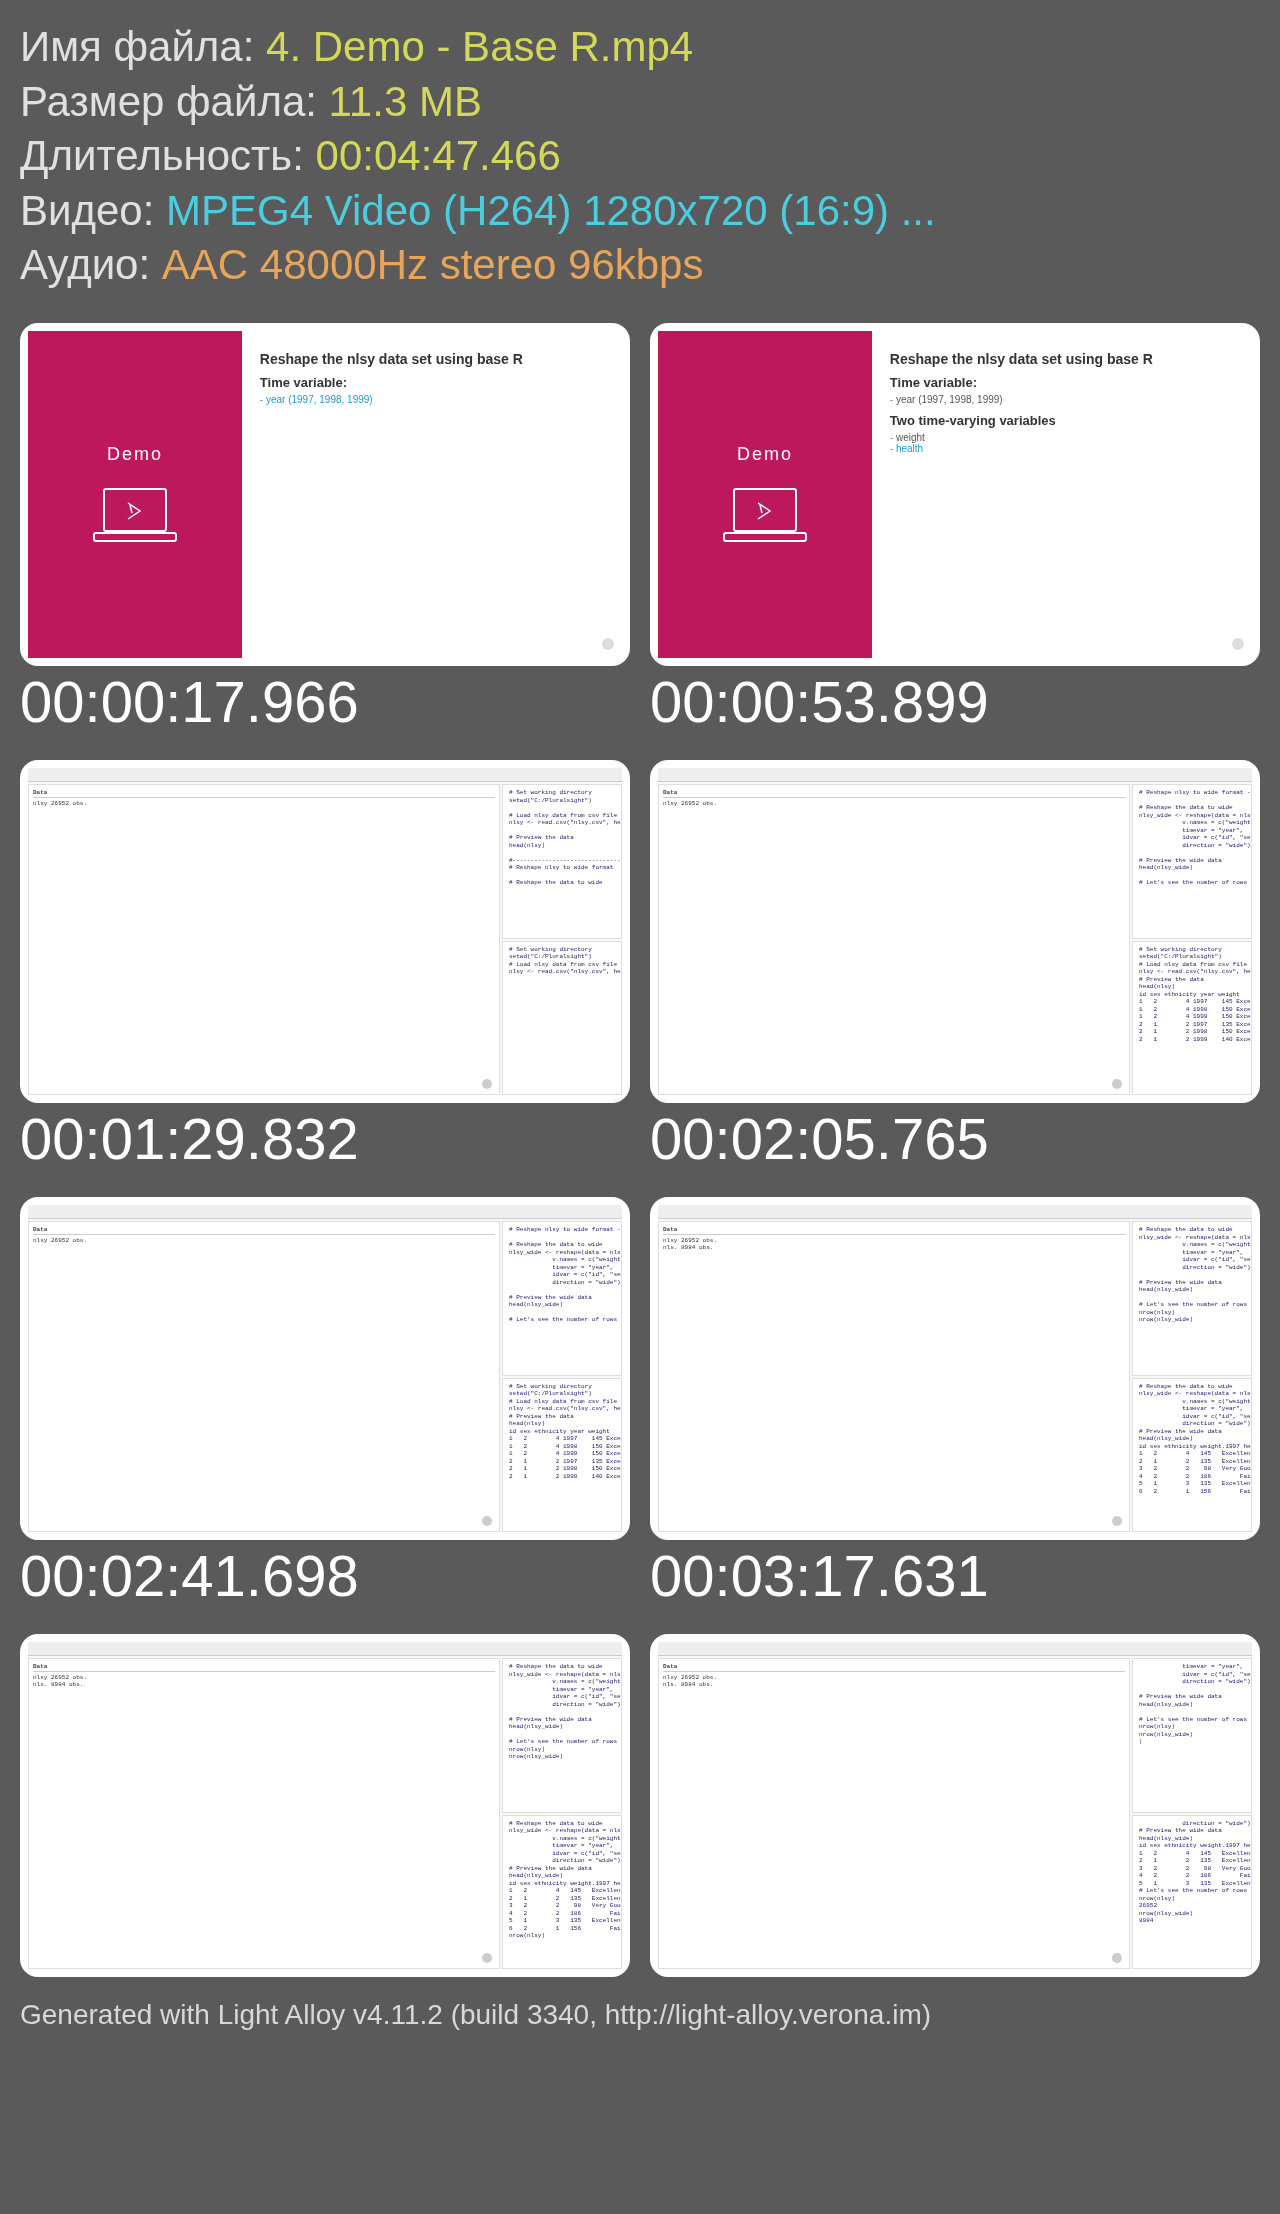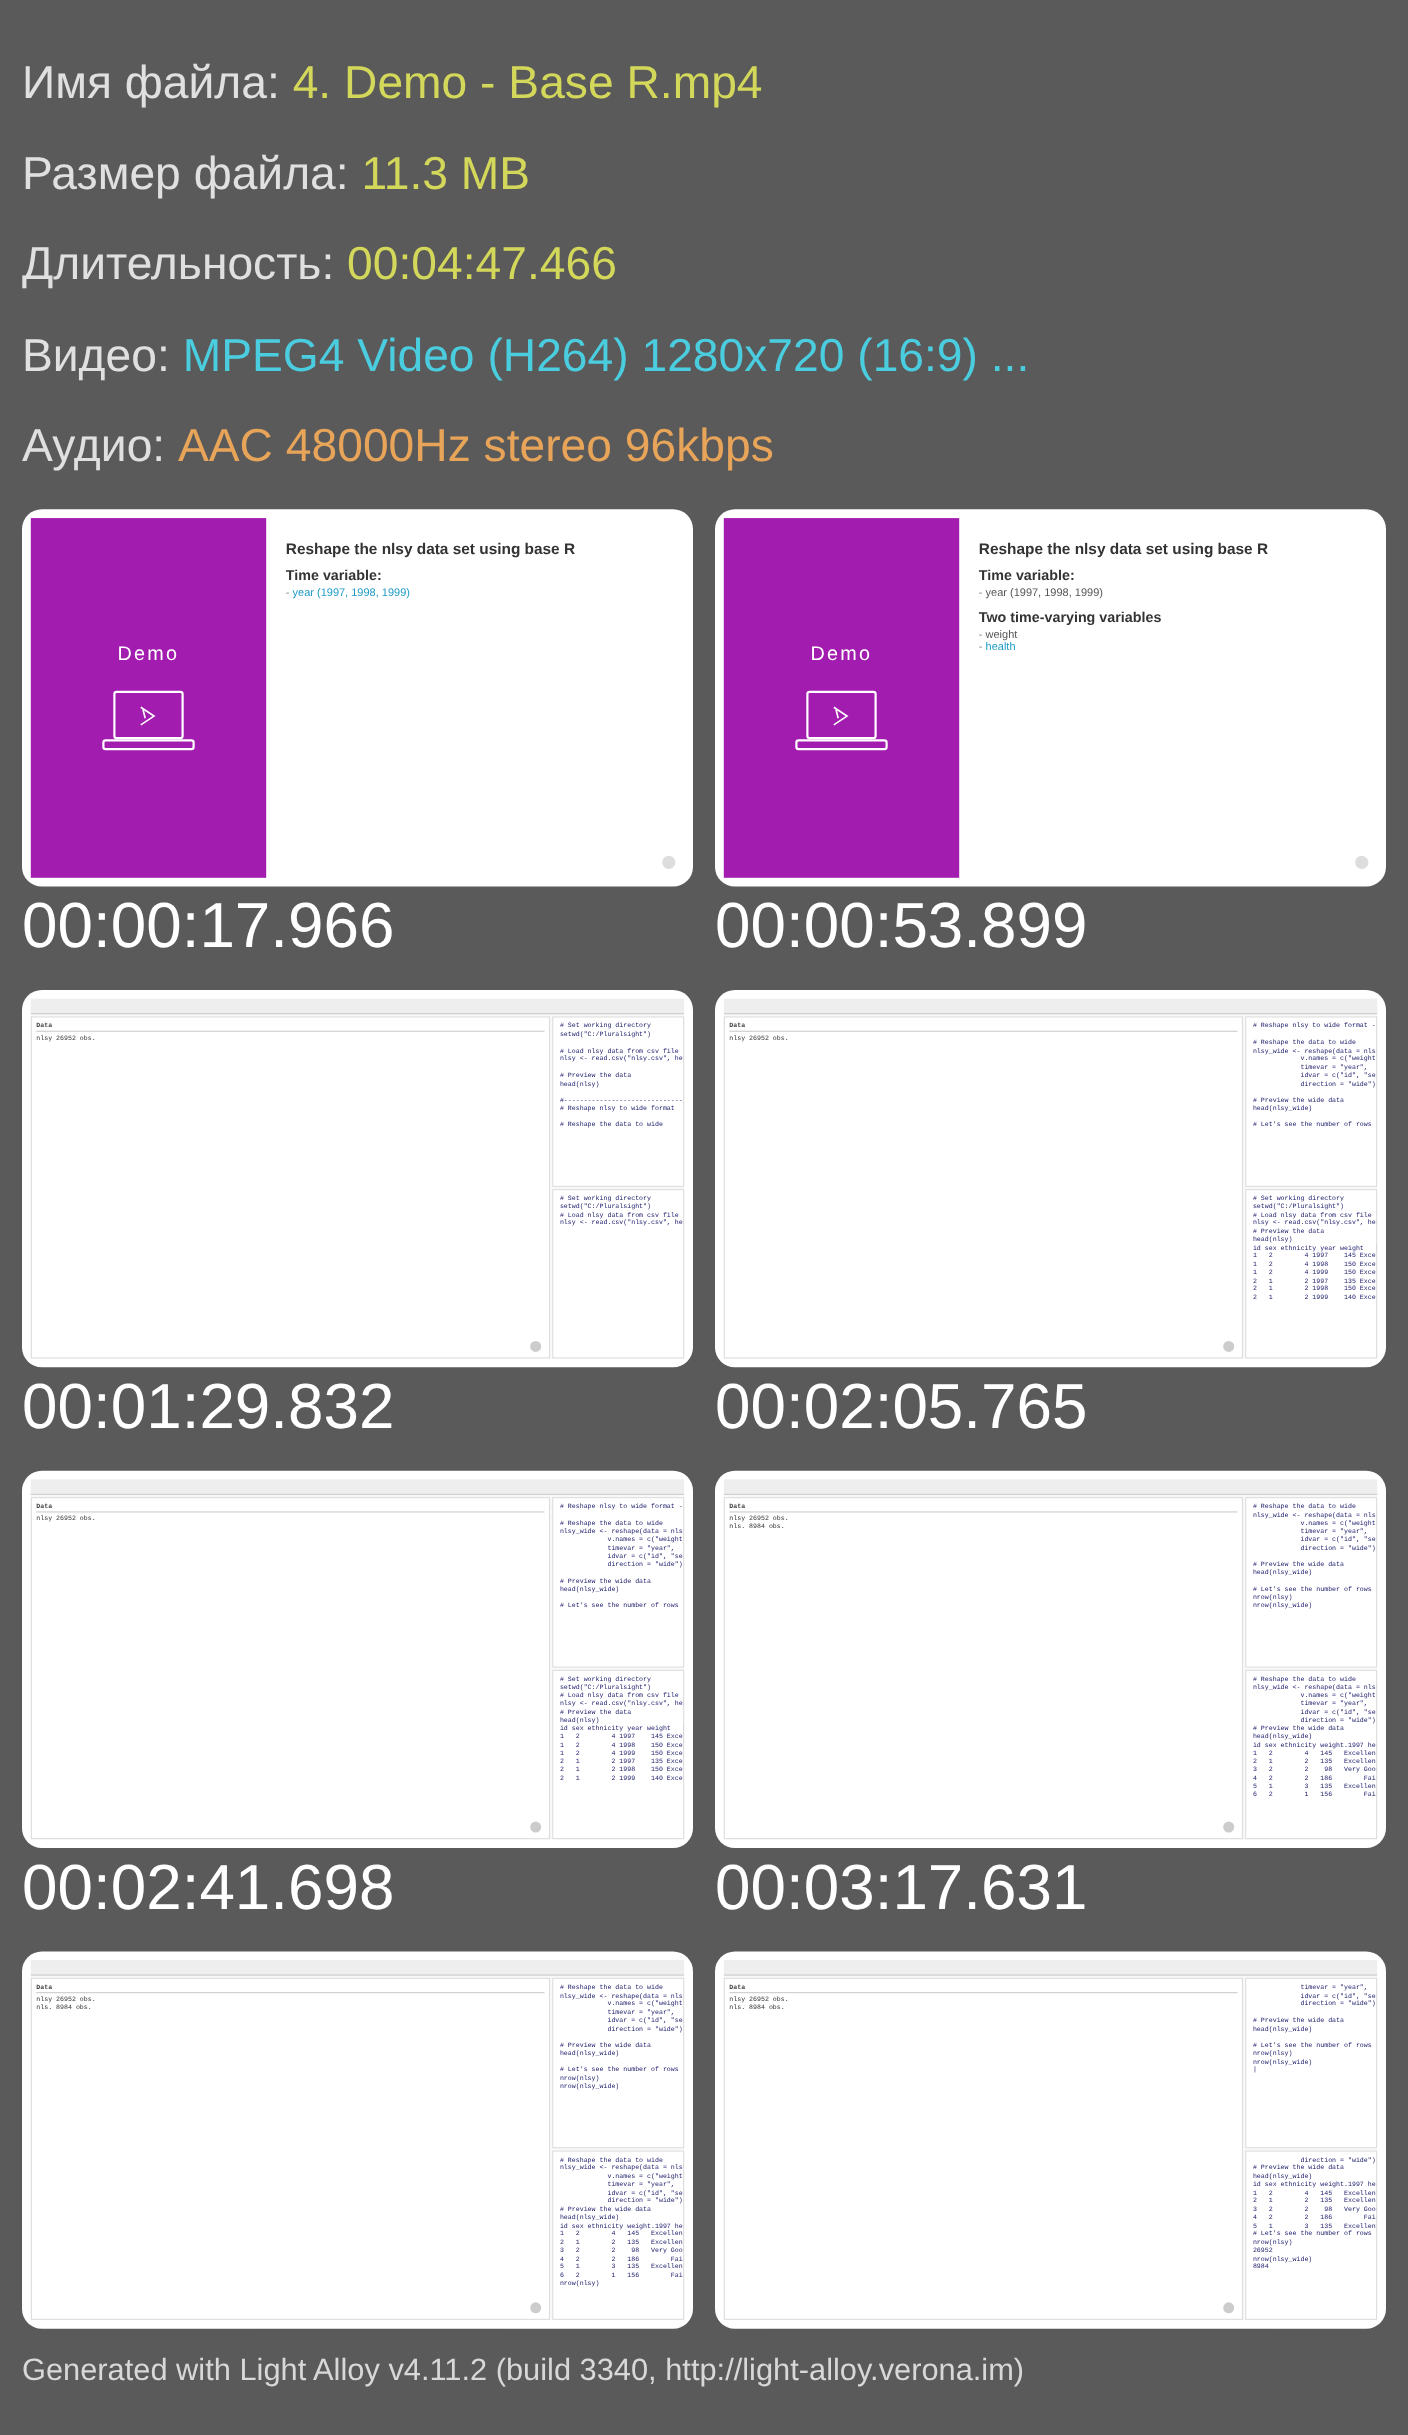--- a/index.html
+++ b/index.html
@@ -8,21 +8,21 @@
     font-family: Arial, Helvetica, sans-serif;
     width: 1280px;
     padding: 20px 20px 10px 20px;
     color: #ddd;
   }
   .meta-block {
     font-size: 42px;
     line-height: 1.3;
     margin-bottom: 30px;
   }
-  .meta-row { white-space: nowrap; overflow: hidden; margin-top: 28px; }
+  .meta-row { white-space: nowrap; overflow: hidden; }
   .meta-label { color: #e0e0e0; }
   .val-yellow { color: #d4d85a; }
   .val-cyan { color: #4bcde0; }
   .val-orange { color: #e8a55a; }
 
   .thumbs-grid {
     display: grid;
     grid-template-columns: 1fr 1fr;
     gap: 25px 20px;
     margin-bottom: 20px;
@@ -41,21 +41,21 @@
     font-size: 58px;
     color: #fff;
     margin-top: 2px;
     font-family: Arial, sans-serif;
   }
 
   
   .slide-inner { display: flex; height: 100%; }
   .slide-left {
     width: 36%;
-    background: #a21caf;
+    background: #be185d;
     display: flex;
     flex-direction: column;
     align-items: center;
     justify-content: center;
     gap: 20px;
     color: #fff;
   }
   .slide-left-title { font-size: 18px; letter-spacing: 2px; font-weight: 300; }
   .laptop-icon { }
   .laptop-icon svg { display: block; }

